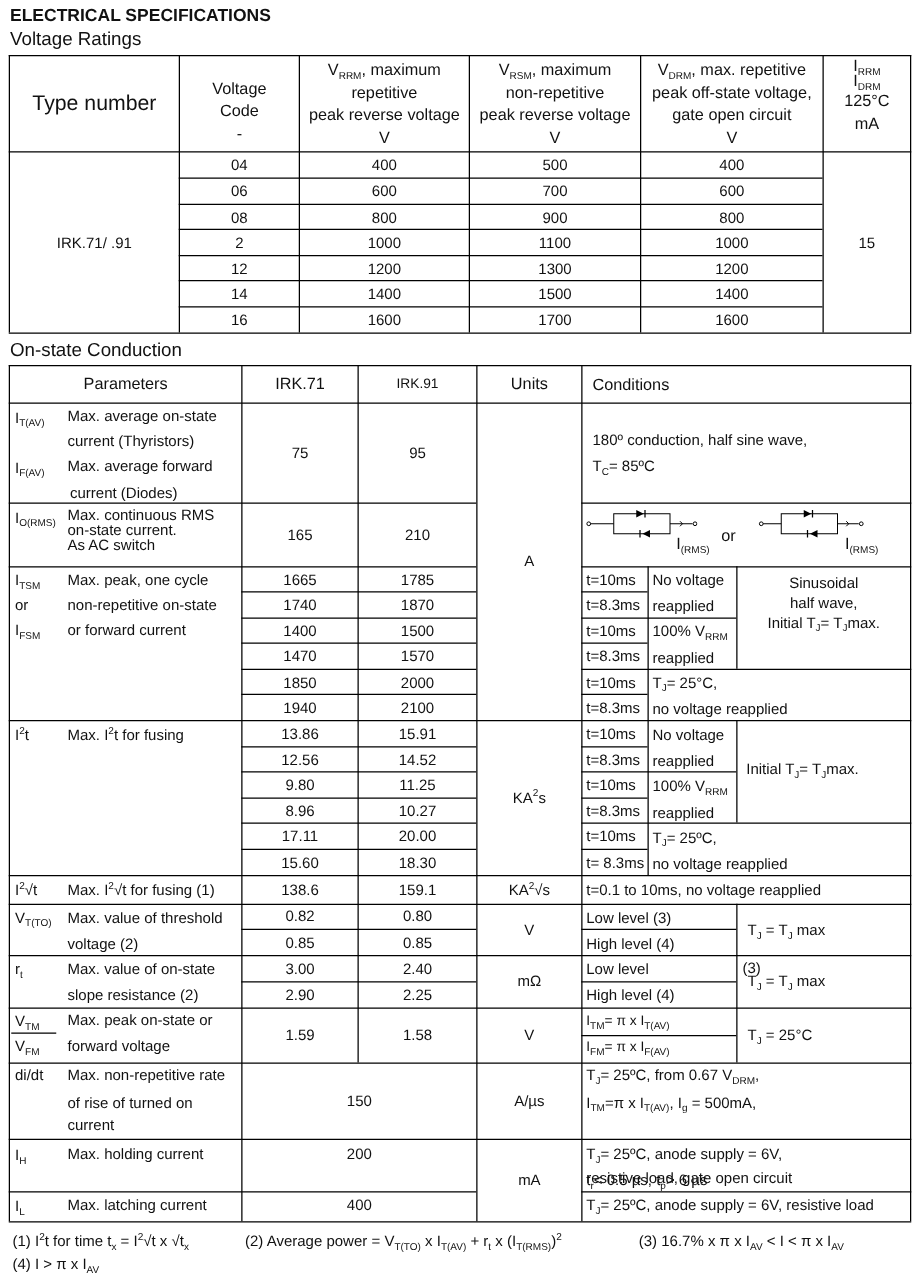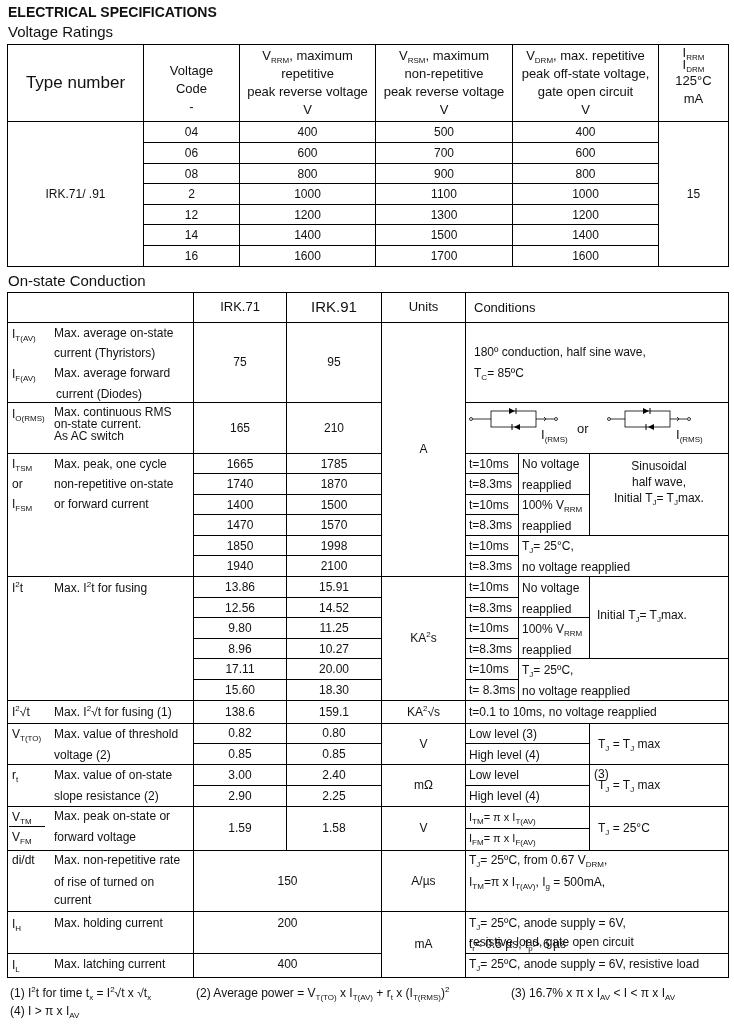--- a/index.html
+++ b/index.html
@@ -178,22 +178,23 @@
   <div class="vl" style="left:728px;top:292px;height:685px;"></div>
   <div class="vl" style="left:193px;top:292px;height:685px;"></div>
   <div class="vl" style="left:286px;top:292px;height:558px;"></div>
   <div class="vl" style="left:381px;top:292px;height:685px;"></div>
   <div class="vl" style="left:465px;top:292px;height:685px;"></div>
   <div class="vl" style="left:518px;top:453px;height:247px;"></div>
   <div class="vl" style="left:589px;top:453px;height:82px;"></div>
   <div class="vl" style="left:589px;top:576px;height:82px;"></div>
   <div class="vl" style="left:589px;top:723px;height:127px;"></div>
 
+  <div class="cellc" style="left:8px;top:293px;width:185px;height:29px;font-size:13px;">Parameters</div>
   <div class="cellc" style="left:194px;top:293px;width:92px;height:29px;font-size:13px;">IRK.71</div>
-  <div class="cellc" style="left:287px;top:293px;width:94px;height:29px;font-size:15px;">IRK.91</div>
+  <div class="cellc" style="left:287px;top:293px;width:94px;height:29px;font-size:11px;">IRK.91</div>
   <div class="cellc" style="left:382px;top:293px;width:83px;height:29px;font-size:13px;">Units</div>
   <div class="t" style="left:474px;top:301px;font-size:13px;">Conditions</div>
 
   <div class="abs">
     <div class="t" style="left:12px;top:328px;"><span>I</span><sub>T(AV)</sub></div>
     <div class="t" style="left:54px;top:327px;">Max. average on-state</div>
     <div class="t" style="left:54px;top:347px;">current (Thyristors)</div>
     <div class="t" style="left:12px;top:368px;"><span>I</span><sub>F(AV)</sub></div>
     <div class="t" style="left:54px;top:367px;">Max. average forward</div>
     <div class="t" style="left:56px;top:388px;">current (Diodes)</div>
@@ -264,21 +265,21 @@
           <div class="cellc" style="left: 287px; top: 495px; width: 94px; height: 20px;">1500</div>
           <div class="t" style="left: 469px; top: 499px;">t=10ms</div>
         </div>
         <div>
           <div class="cellc" style="left: 194px; top: 515px; width: 92px; height: 20px;">1470</div>
           <div class="cellc" style="left: 287px; top: 515px; width: 94px; height: 20px;">1570</div>
           <div class="t" style="left: 469px; top: 519px;">t=8.3ms</div>
         </div>
         <div>
           <div class="cellc" style="left: 194px; top: 536px; width: 92px; height: 20px;">1850</div>
-          <div class="cellc" style="left: 287px; top: 536px; width: 94px; height: 20px;">1998</div>
+          <div class="cellc" style="left: 287px; top: 536px; width: 94px; height: 20px;">2000</div>
           <div class="t" style="left: 469px; top: 540px;">t=10ms</div>
         </div>
         <div>
           <div class="cellc" style="left: 194px; top: 556px; width: 92px; height: 20px;">1940</div>
           <div class="cellc" style="left: 287px; top: 556px; width: 94px; height: 20px;">2100</div>
           <div class="t" style="left: 469px; top: 560px;">t=8.3ms</div>
         </div>
       </div>
     <div class="t" style="left:522px;top:458px;">No voltage</div>
     <div class="t" style="left:522px;top:479px;">reapplied</div>

